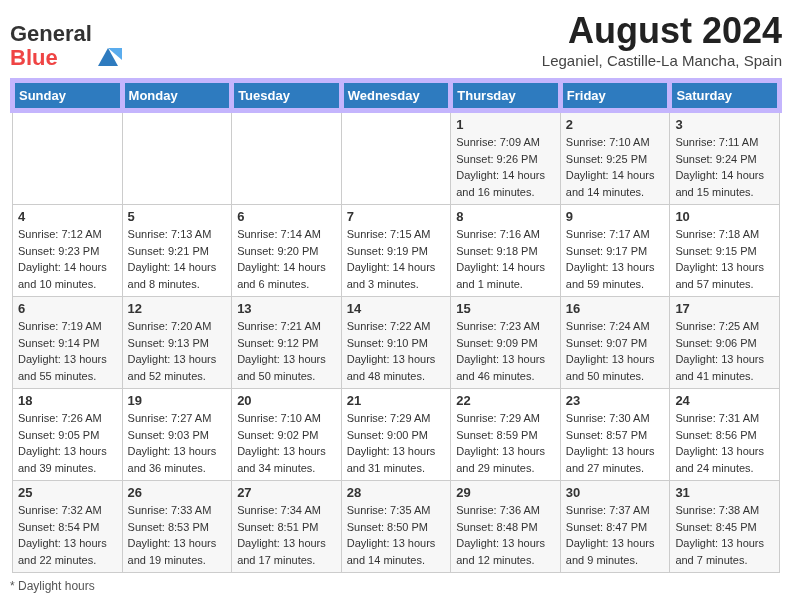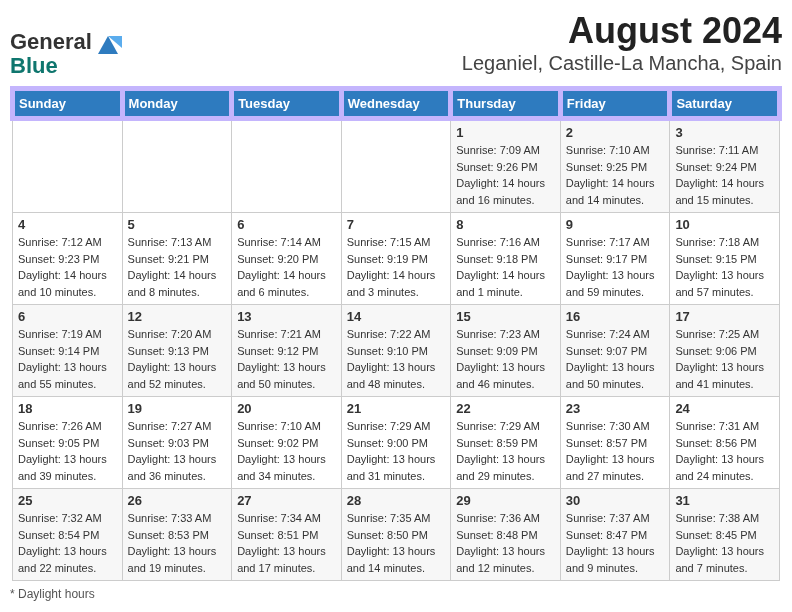--- a/index.html
+++ b/index.html
@@ -11,45 +11,45 @@
       padding: 10px;
     }
     .header {
       display: flex;
       justify-content: space-between;
       align-items: flex-start;
       margin-bottom: 8px;
     }
     .logo {
       display: flex;
-      align-items: flex-start;
-      margin-top: 20px;
+      align-items: flex-end;
+      margin-top: 12px;
     }
     .logo-text {
       font-size: 22px;
       font-weight: bold;
       line-height: 1.1;
     }
     .logo-text .general { color: #333; }
-    .logo-text .blue { color: #0f766e; }
+    .logo-text .blue { color: #ef4444; }
     .logo-icon {
       width: 28px;
       height: 28px;
       margin-left: 2px;
     }
     .title-block {
       text-align: right;
     }
     .month-year {
       font-size: 36px;
       font-weight: bold;
       color: #222;
     }
     .location {
-      font-size: 20px;
+      font-size: 15px;
       color: #444;
     }
     .calendar {
       width: 100%;
       border-collapse: collapse;
       table-layout: fixed;
     }
     .calendar th {
       background: #2e7bbf;
       color: #fff;

